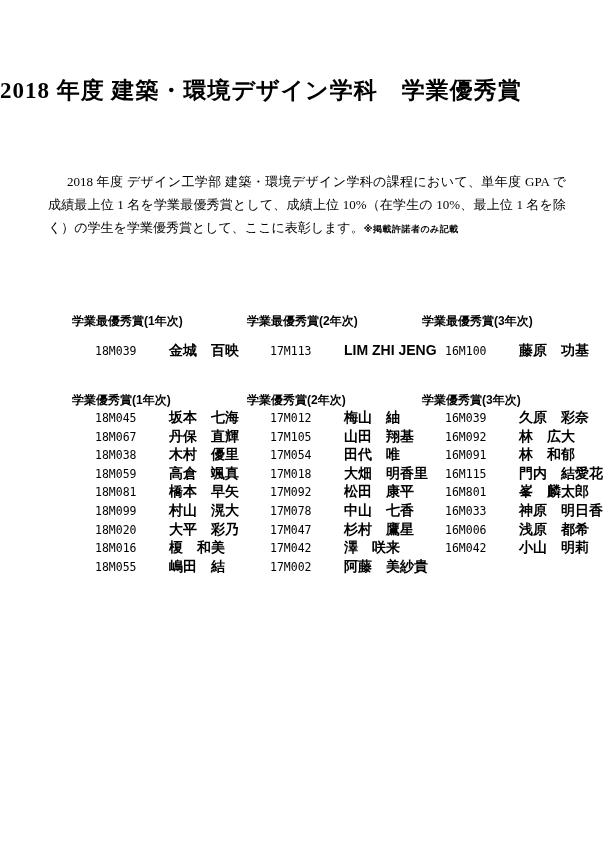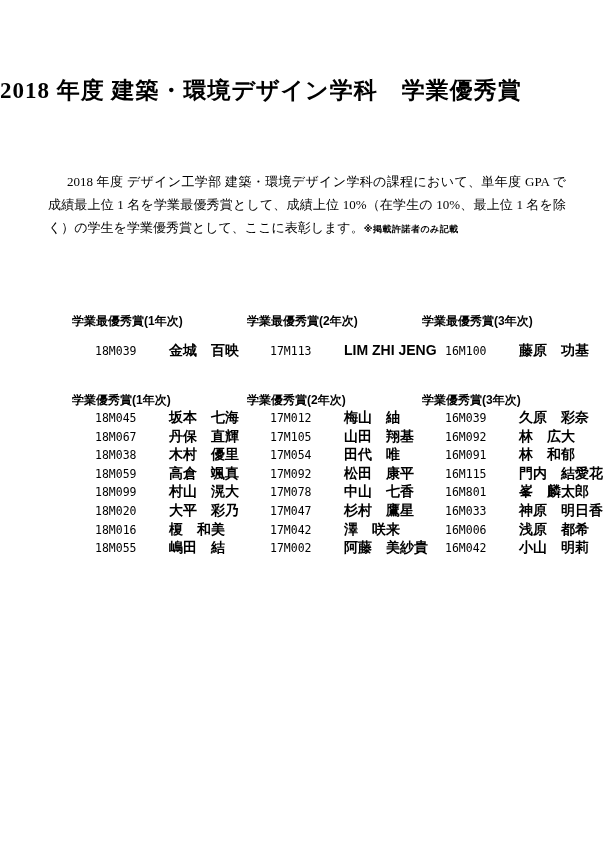--- a/index.html
+++ b/index.html
@@ -138,20 +138,24 @@
           </div>
         <div class="student-row">
             <span class="student-id">18M038</span>
             <span class="student-name">木村　優里</span>
           </div>
         <div class="student-row">
             <span class="student-id">18M059</span>
             <span class="student-name">高倉　颯真</span>
           </div>
         <div class="student-row">
+            <span class="student-id">18M081</span>
+            <span class="student-name">橋本　早矢</span>
+          </div>
+        <div class="student-row">
             <span class="student-id">18M099</span>
             <span class="student-name">村山　滉大</span>
           </div>
         <div class="student-row">
             <span class="student-id">18M020</span>
             <span class="student-name">大平　彩乃</span>
           </div>
         <div class="student-row">
             <span class="student-id">18M016</span>
             <span class="student-name">榎　和美</span>
@@ -172,20 +176,24 @@
           </div>
         <div class="student-row">
             <span class="student-id">17M105</span>
             <span class="student-name">山田　翔基</span>
           </div>
         <div class="student-row">
             <span class="student-id">17M054</span>
             <span class="student-name">田代　唯</span>
           </div>
         <div class="student-row">
+            <span class="student-id">17M018</span>
+            <span class="student-name">大畑　明香里</span>
+          </div>
+        <div class="student-row">
             <span class="student-id">17M092</span>
             <span class="student-name">松田　康平</span>
           </div>
         <div class="student-row">
             <span class="student-id">17M078</span>
             <span class="student-name">中山　七香</span>
           </div>
         <div class="student-row">
             <span class="student-id">17M047</span>
             <span class="student-name">杉村　鷹星</span>

